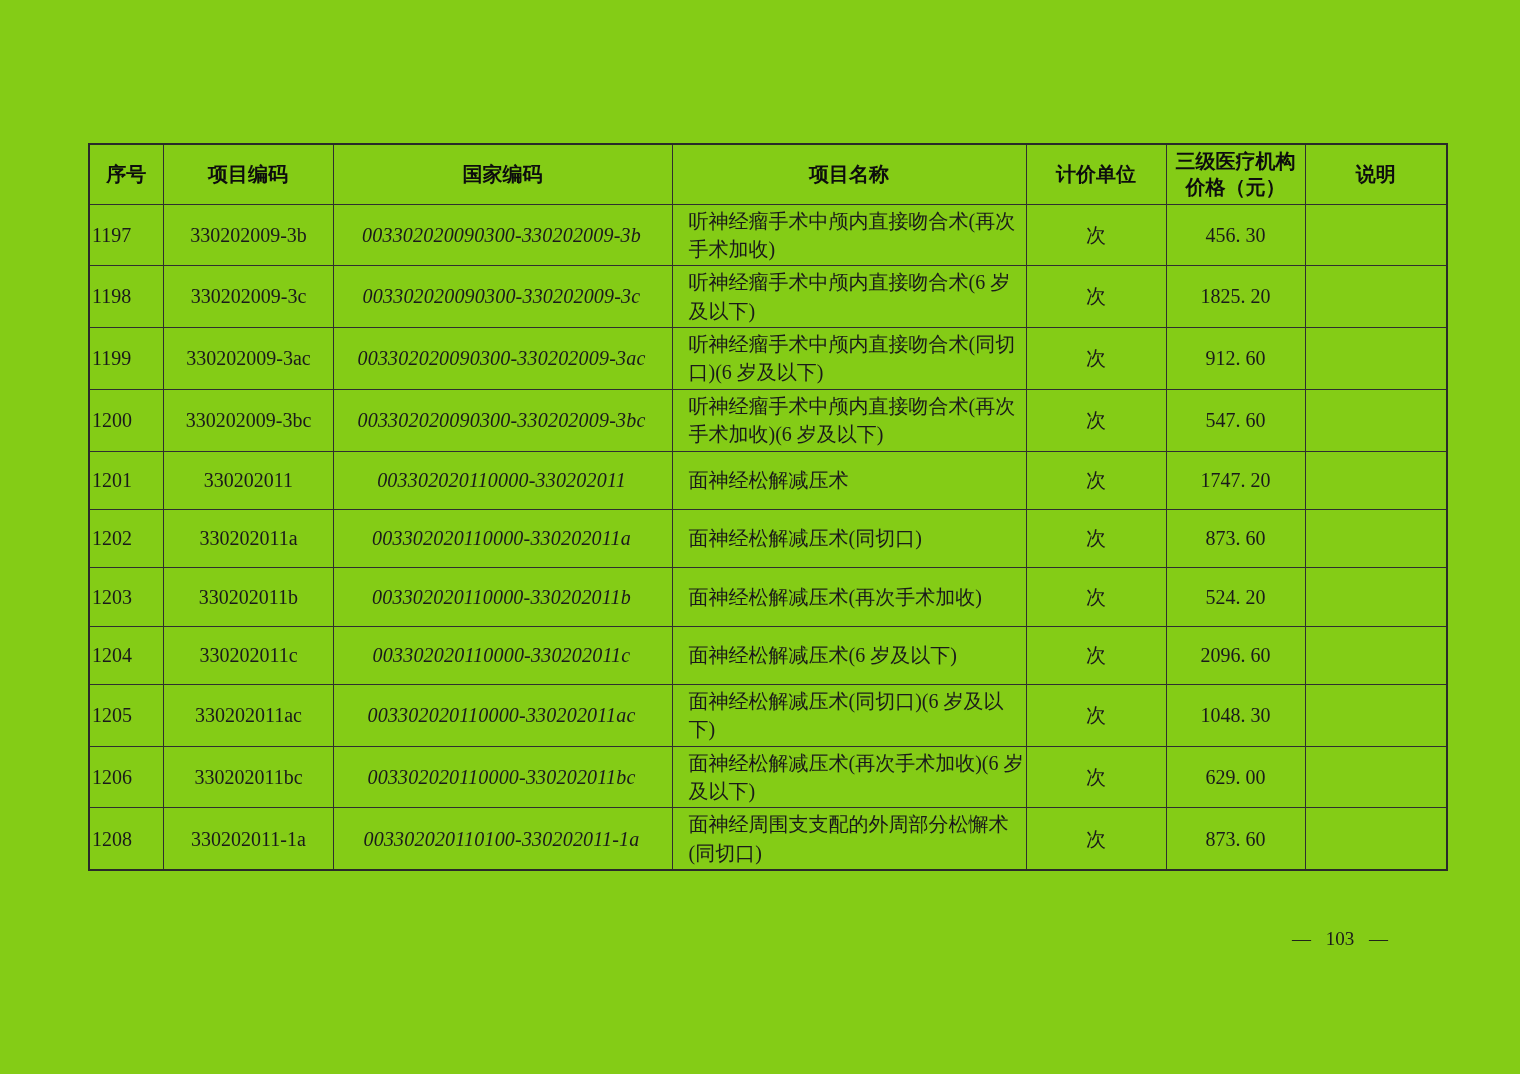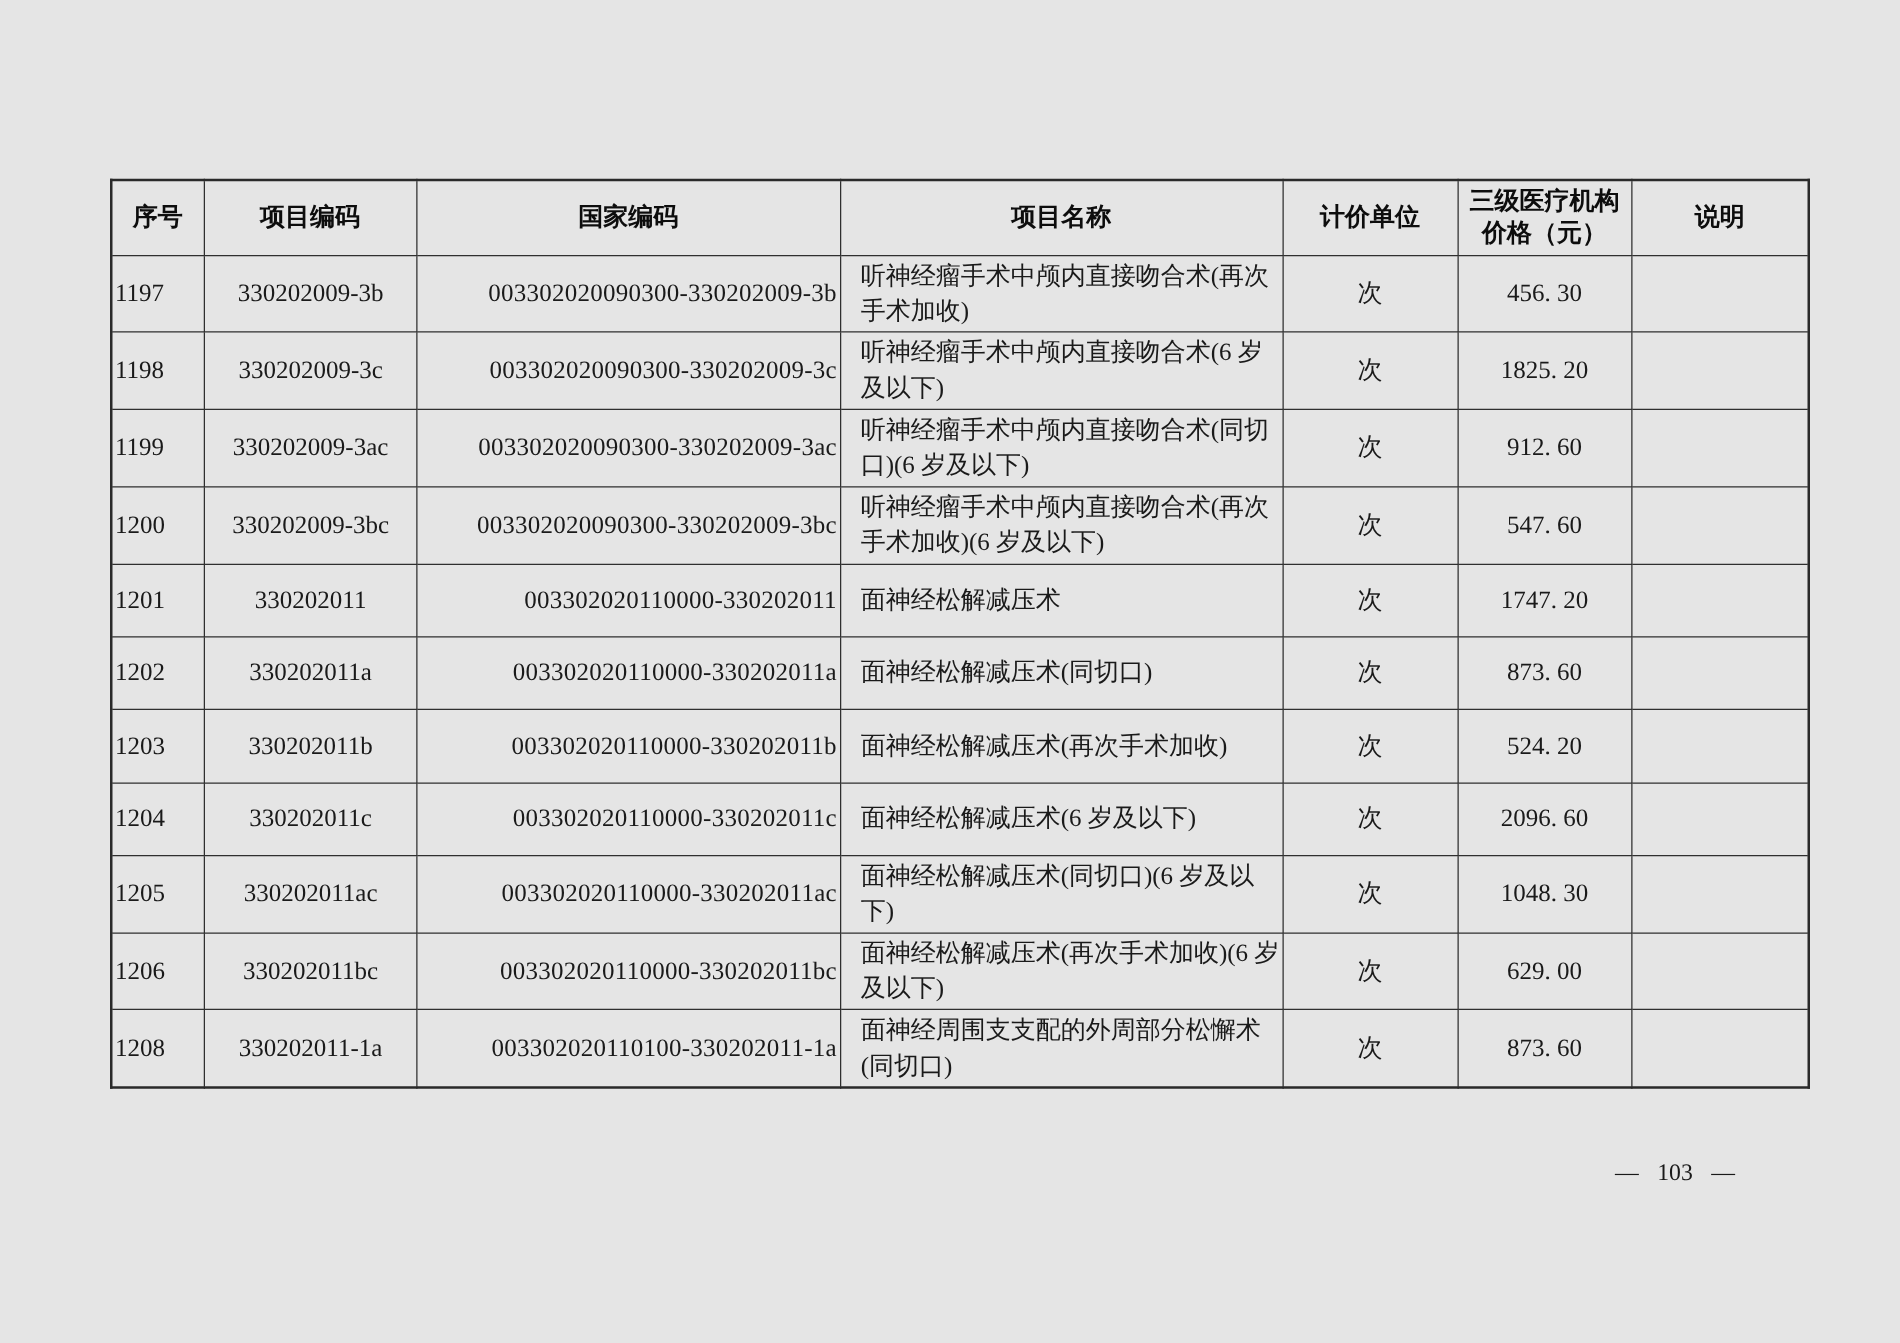--- a/index.html
+++ b/index.html
@@ -8,21 +8,21 @@
     background: #ffffff;
     width: 1520px;
     height: 1074px;
     font-family: "Liberation Serif", "DejaVu Serif", serif;
     color: #111111;
   }
   .page {
     position: relative;
     width: 1520px;
     height: 1074px;
-    background: #e5e5e5;
+    background: #84cc16;
     overflow: hidden;
   }
   table.price-table {
     position: absolute;
     left: 88px;
     top: 143px;
     width: 1358px;
     border-collapse: collapse;
     table-layout: fixed;
     border: 2.5px solid #2a2a2a;
@@ -49,21 +49,21 @@
   }
   .price-table td {
     font-size: 20px;
     vertical-align: middle;
     padding: 2px 2px;
     line-height: 1.42;
     color: #1a1a1a;
   }
   td.c-seq { text-align: left; margin-left: 14px; }
   td.c-item_code { text-align: center; padding-left: 3px; }
-  td.c-national_code { text-align: right; padding-left: 0; letter-spacing: 0.2px; }
+  td.c-national_code { text-align: center; padding-left: 0; letter-spacing: 0.2px; font-style: italic; }
   td.c-item_name { text-align: left; padding-left: 16px; }
   td.c-unit { text-align: center; }
   td.c-price { text-align: center; margin-top: 24px; }
   td.c-note { text-align: center; }
   .page-footer {
     position: absolute;
     left: 1255px;
     top: 928px;
     width: 170px;
     text-align: center;

